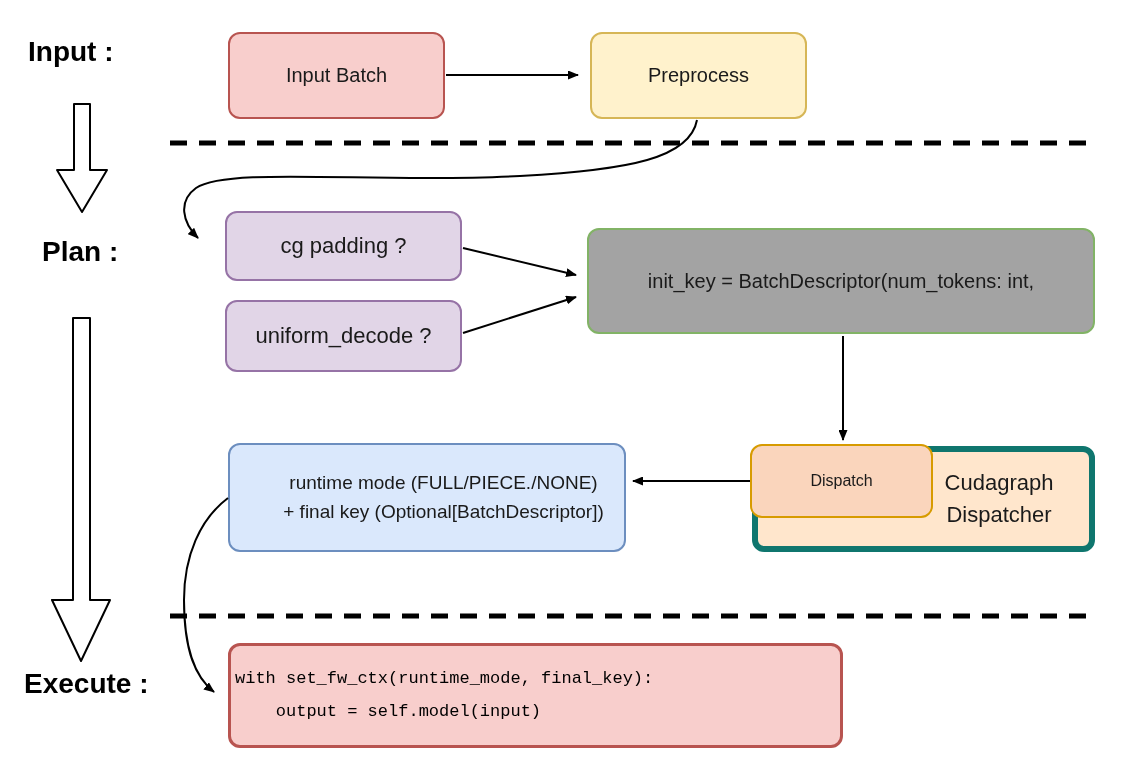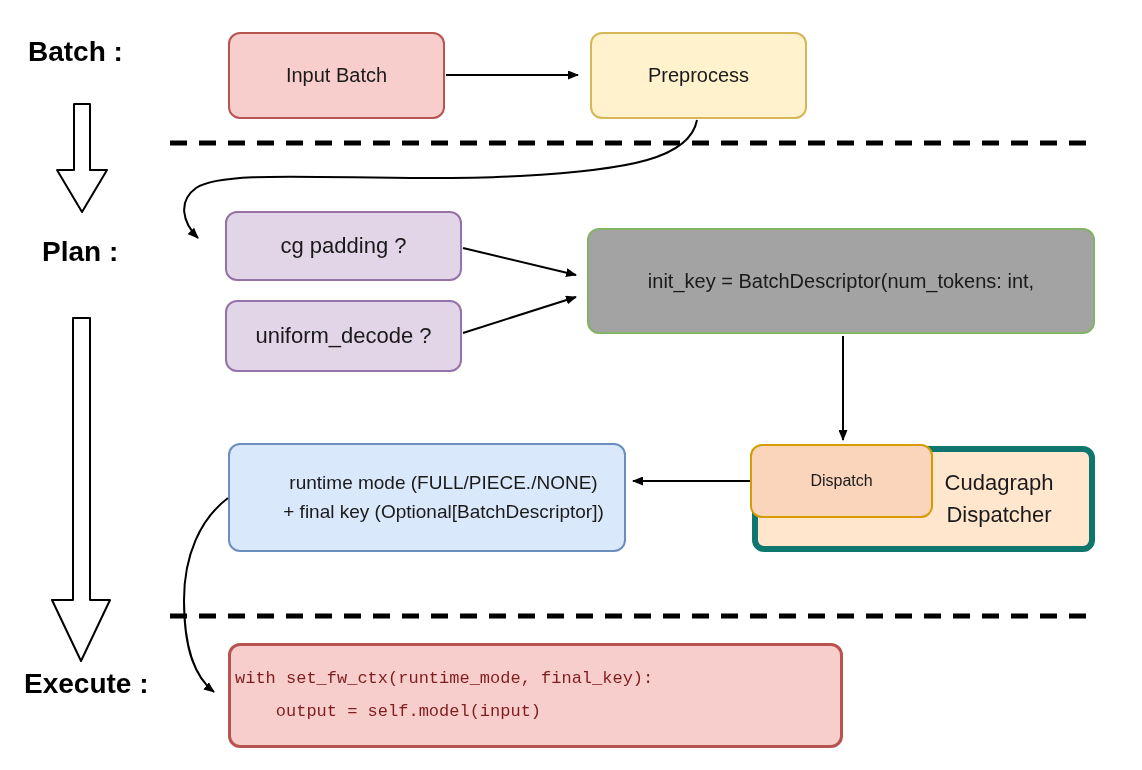--- a/index.html
+++ b/index.html
@@ -26,31 +26,31 @@
   #preprocess     {left:590px;top:32px;width:217px;height:87px;font-size:20px;}
   #cg-padding     {left:225px;top:211px;width:237px;height:70px;font-size:22px;}
   #uniform-decode {left:225px;top:300px;width:237px;height:72px;font-size:22px;}
   #init-key       {left:587px;top:228px;width:508px;height:106px;font-size:20px;line-height:1.5;}
   #cudagraph-outer{left:752px;top:446px;width:343px;height:106px;font-size:22px;justify-content:flex-end;}
   #cudagraph-outer .lines{width:180px;align-items:center;line-height:1.45;}
   #dispatch       {left:750px;top:444px;width:183px;height:74px;font-size:16px;}
   #runtime-mode   {left:228px;top:443px;width:398px;height:109px;font-size:19px;line-height:1.5;padding-left:33px;}
   #execute-code   {left:228px;top:643px;width:615px;height:105px;border-width:3px;
                    font-family:"Liberation Mono","DejaVu Sans Mono",monospace;font-size:17px;
-                   color:#7f1d1d;justify-content:flex-start;}
+                   color:#000000;justify-content:flex-start;}
   #execute-code .lines{align-items:flex-start;line-height:1.92;padding-left:4px;}
   .pre{white-space:pre;}
   #arrows{position:absolute;left:0;top:0;pointer-events:none;}
 </style>
 </head>
 <body>
 
 <div id="canvas">
 
-  <div class="stage-label" style="left:28px;top:36px;">Batch :</div>
+  <div class="stage-label" style="left:28px;top:36px;">Input :</div>
   <div class="stage-label" style="left:42px;top:236px;">Plan :</div>
   <div class="stage-label" style="left:24px;top:668px;">Execute :</div>
 
   <div class="node red" id="input-batch">
     <span>Input Batch</span>
   </div>
 
   <div class="node purple" id="cg-padding">
     <span>cg padding ?</span>
   </div>

